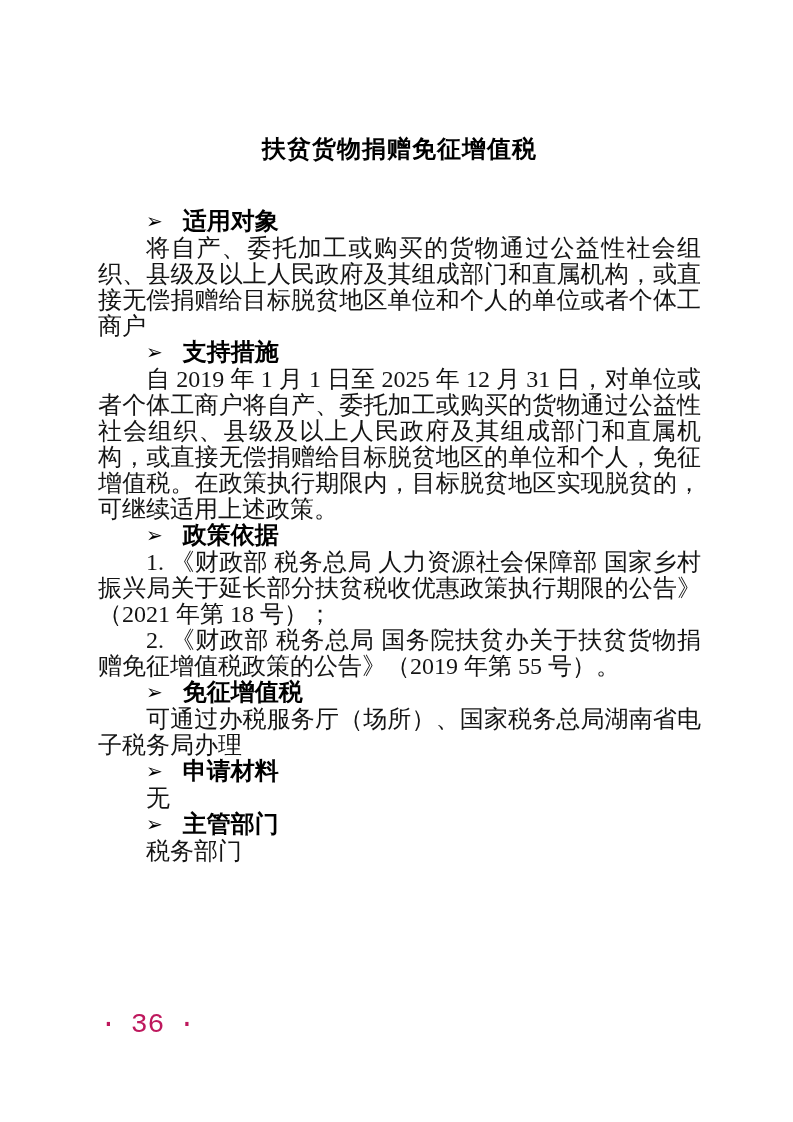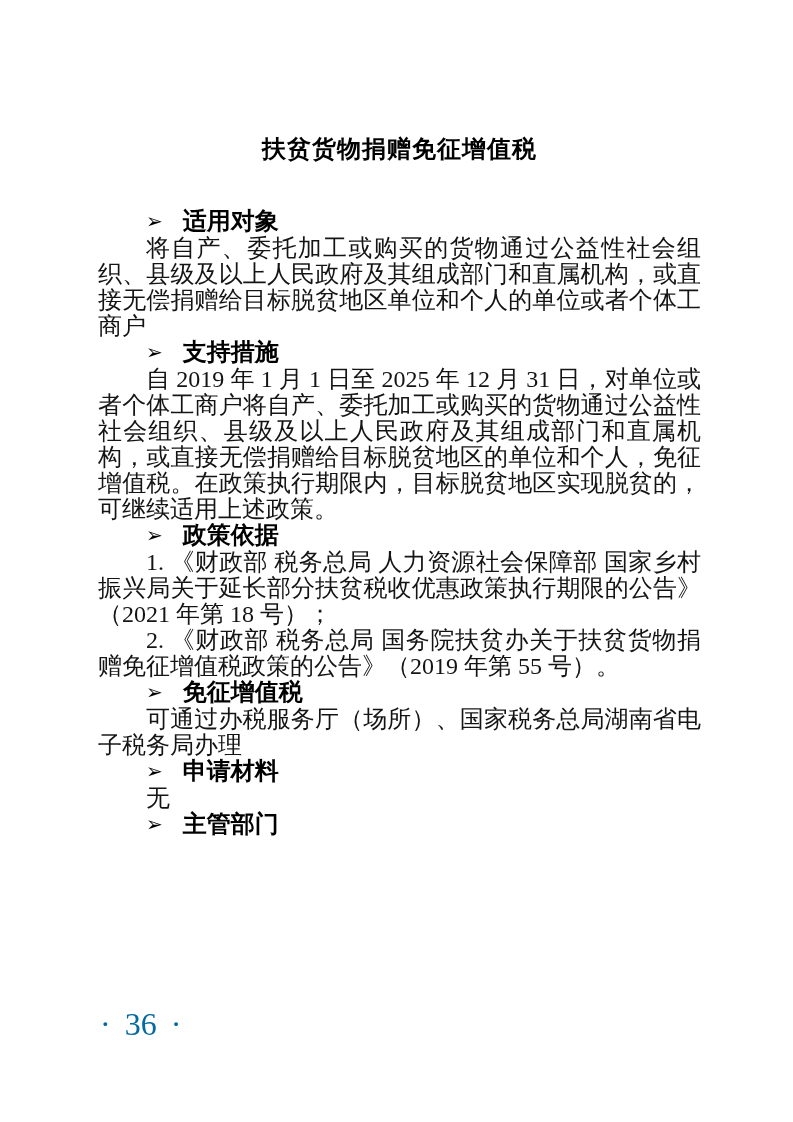--- a/index.html
+++ b/index.html
@@ -48,24 +48,24 @@
     font-family: "DejaVu Sans", sans-serif;
   }
   .content p {
     margin: 0;
     text-indent: 2em;
   }
   .footer {
     position: absolute;
     left: 100px;
     top: 1008px;
-    font-size: 32px;
+    font-size: 28px;
     line-height: 33px;
-    color: #0369a1;
-    font-family: Liberation Serif, serif;
+    color: #be185d;
+    font-family: Liberation Mono, monospace;
   }
   .footer .dot { display: inline-block; }
   .footer .num { display: inline-block; margin: 0 14px; }
 </style>
 </head>
 <body>
 
 <div class="page">
 
   <h1 class="title">扶贫货物捐赠免征增值税</h1>
@@ -94,20 +94,21 @@
     <p>可通过办税服务厅（场所）、国家税务总局湖南省电子税务局办理</p>
 
     <div class="heading">
       <span class="arrow">➢</span><span>申请材料</span>
     </div>
     <p>无</p>
 
     <div class="heading">
       <span class="arrow">➢</span><span>主管部门</span>
     </div>
+    <p>税务部门</p>
 
   </div>
 
   <div class="footer">
     <span class="dot">·</span><span class="num">36</span><span class="dot">·</span>
   </div>
 
 </div>
 
 </body></html>

